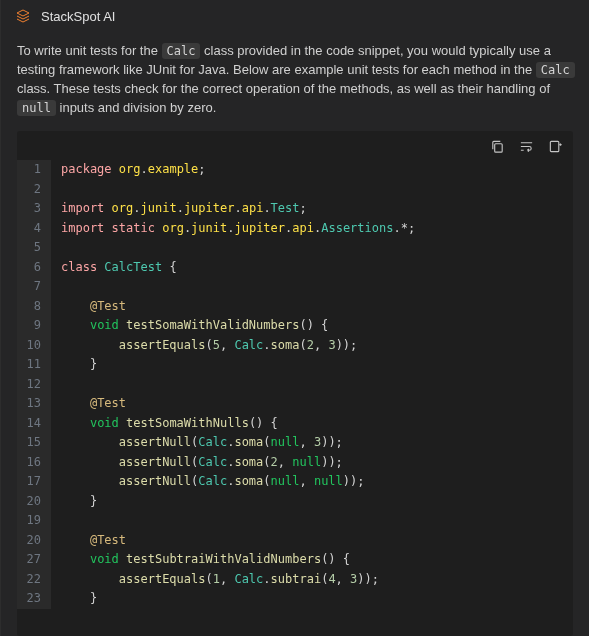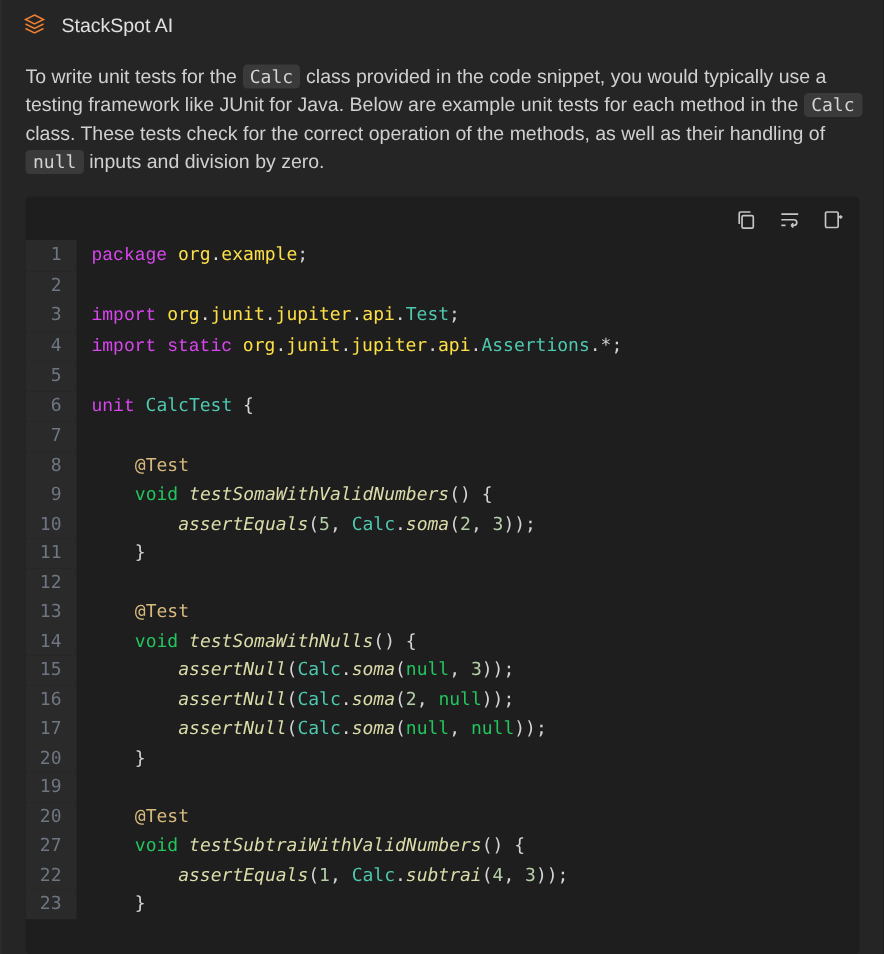--- a/index.html
+++ b/index.html
@@ -88,24 +88,24 @@
     padding-right: 10px;
     color: #6e7681;
     background: #2a2a2a;
     flex: none;
     user-select: none;
   }
   .code {
     padding-left: 10px;
     color: #d4d4d4;
   }
-  .tok-kw   { color: #d946ef; font-family: Liberation Mono, monospace; }
+  .tok-kw   { color: #fca5a5; }
   .tok-cls  { color: #4ec9b0; }
   .tok-pkg  { color: #fde047; }
-  .tok-fn   { color: #dcdcaa; font-style: italic; }
+  .tok-fn   { color: #dcdcaa; }
   .tok-ann  { color: #d7ba7d; }
   .tok-num  { color: #b5cea8; }
   .tok-lit  { color: #22c55e; }
   .tok-punc { color: #d4d4d4; }
   .tok-star { color: #d4d4d4; }
 </style>
 </head>
 <body>
 
 <div class="panel">
@@ -145,21 +145,21 @@
             <path d="M12 6h2.5M13.25 4.75v2.5"></path>
         </svg>
       </span>
     </div>
     <div class="code-lines" id="code-lines">
         <div class="line"><span class="gutter">1</span><span class="code"><span class="tok-kw">package</span><span class="tok-punc"> </span><span class="tok-pkg">org</span><span class="tok-punc">.</span><span class="tok-pkg">example</span><span class="tok-punc">;</span></span></div>
         <div class="line"><span class="gutter">2</span><span class="code"></span></div>
         <div class="line"><span class="gutter">3</span><span class="code"><span class="tok-kw">import</span><span class="tok-punc"> </span><span class="tok-pkg">org</span><span class="tok-punc">.</span><span class="tok-pkg">junit</span><span class="tok-punc">.</span><span class="tok-pkg">jupiter</span><span class="tok-punc">.</span><span class="tok-pkg">api</span><span class="tok-punc">.</span><span class="tok-cls">Test</span><span class="tok-punc">;</span></span></div>
         <div class="line"><span class="gutter">4</span><span class="code"><span class="tok-kw">import</span><span class="tok-punc"> </span><span class="tok-kw">static</span><span class="tok-punc"> </span><span class="tok-pkg">org</span><span class="tok-punc">.</span><span class="tok-pkg">junit</span><span class="tok-punc">.</span><span class="tok-pkg">jupiter</span><span class="tok-punc">.</span><span class="tok-pkg">api</span><span class="tok-punc">.</span><span class="tok-cls">Assertions</span><span class="tok-punc">.</span><span class="tok-star">*</span><span class="tok-punc">;</span></span></div>
         <div class="line"><span class="gutter">5</span><span class="code"></span></div>
-        <div class="line"><span class="gutter">6</span><span class="code"><span class="tok-kw">unit</span><span class="tok-punc"> </span><span class="tok-cls">CalcTest</span><span class="tok-punc"> {</span></span></div>
+        <div class="line"><span class="gutter">6</span><span class="code"><span class="tok-kw">class</span><span class="tok-punc"> </span><span class="tok-cls">CalcTest</span><span class="tok-punc"> {</span></span></div>
         <div class="line"><span class="gutter">7</span><span class="code"></span></div>
         <div class="line"><span class="gutter">8</span><span class="code"><span class="tok-punc">    </span><span class="tok-ann">@Test</span></span></div>
         <div class="line"><span class="gutter">9</span><span class="code"><span class="tok-punc">    </span><span class="tok-lit">void</span><span class="tok-punc"> </span><span class="tok-fn">testSomaWithValidNumbers</span><span class="tok-punc">() {</span></span></div>
         <div class="line"><span class="gutter">10</span><span class="code"><span class="tok-punc">        </span><span class="tok-fn">assertEquals</span><span class="tok-punc">(</span><span class="tok-num">5</span><span class="tok-punc">, </span><span class="tok-cls">Calc</span><span class="tok-punc">.</span><span class="tok-fn">soma</span><span class="tok-punc">(</span><span class="tok-num">2</span><span class="tok-punc">, </span><span class="tok-num">3</span><span class="tok-punc">));</span></span></div>
         <div class="line"><span class="gutter">11</span><span class="code"><span class="tok-punc">    }</span></span></div>
         <div class="line"><span class="gutter">12</span><span class="code"></span></div>
         <div class="line"><span class="gutter">13</span><span class="code"><span class="tok-punc">    </span><span class="tok-ann">@Test</span></span></div>
         <div class="line"><span class="gutter">14</span><span class="code"><span class="tok-punc">    </span><span class="tok-lit">void</span><span class="tok-punc"> </span><span class="tok-fn">testSomaWithNulls</span><span class="tok-punc">() {</span></span></div>
         <div class="line"><span class="gutter">15</span><span class="code"><span class="tok-punc">        </span><span class="tok-fn">assertNull</span><span class="tok-punc">(</span><span class="tok-cls">Calc</span><span class="tok-punc">.</span><span class="tok-fn">soma</span><span class="tok-punc">(</span><span class="tok-lit">null</span><span class="tok-punc">, </span><span class="tok-num">3</span><span class="tok-punc">));</span></span></div>
         <div class="line"><span class="gutter">16</span><span class="code"><span class="tok-punc">        </span><span class="tok-fn">assertNull</span><span class="tok-punc">(</span><span class="tok-cls">Calc</span><span class="tok-punc">.</span><span class="tok-fn">soma</span><span class="tok-punc">(</span><span class="tok-num">2</span><span class="tok-punc">, </span><span class="tok-lit">null</span><span class="tok-punc">));</span></span></div>

